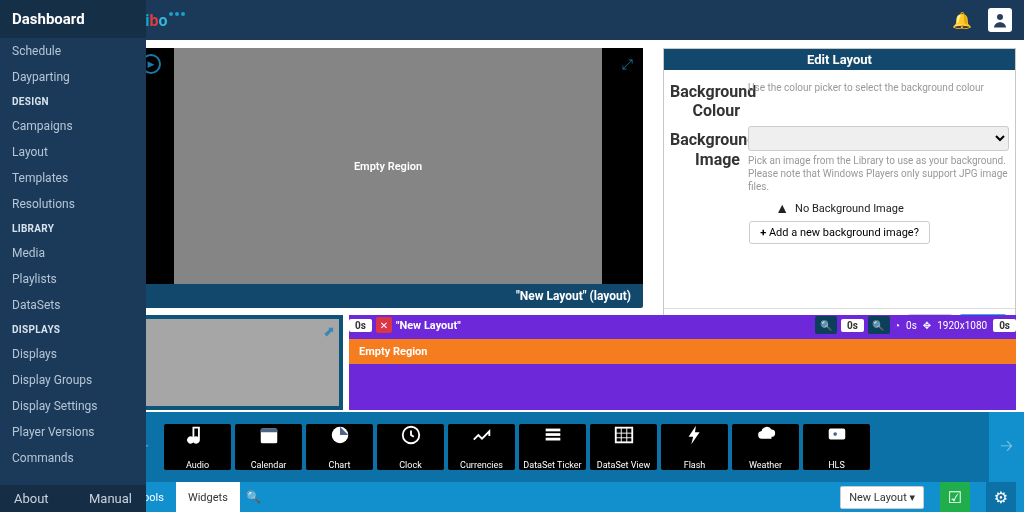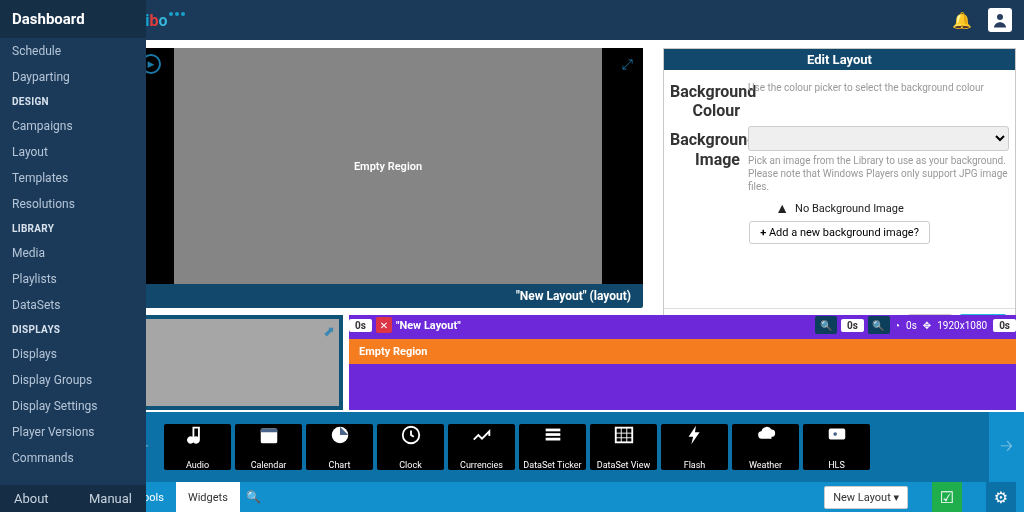--- a/index.html
+++ b/index.html
@@ -55,21 +55,21 @@
 .carousel{position:absolute;left:0;right:0;bottom:30px;height:70px;background:#0c71a6;display:flex;align-items:center}
 .c-arrow{width:35px;height:70px;background:#0c71a6;color:#8dc6e4;display:flex;align-items:center;justify-content:center;font-size:16px;cursor:pointer}
 .c-arrowR{background:#1290ce}
 .widgets{flex:1;display:flex;gap:4px;padding:4px;overflow:hidden}
 .widget{width:67px;background:#000000;color:#fff;display:flex;flex-direction:column;align-items:center;justify-content:center;gap:14px;font-size:9px;border-radius:2px;cursor:pointer}
 .widget svg{width:22px;height:22px;fill:#fff}
 .bot{position:absolute;left:0;right:0;bottom:0;height:30px;background:#1290ce;display:flex;align-items:center}
 .tab{padding:0 12px;height:30px;display:flex;align-items:center;font-size:11px;color:#fff;cursor:pointer}
 .tab.act{background:#fff;color:#333}
 .bot-search{color:#a7d9f1;margin-left:6px;font-size:12px}
-.bot-right{margin-left:auto;display:flex;align-items:center;gap:24px;padding-right:8px}
+.bot-right{margin-left:auto;display:flex;align-items:center;gap:16px;padding-right:8px}
 .dd{background:#fff;border:1px solid #ccc;padding:4px 8px;font-size:11px;border-radius:2px;cursor:pointer}
 .sq{width:30px;height:30px;display:flex;align-items:center;justify-content:center;color:#fff;cursor:pointer}
 .sq-ok{background:#1fae4b}.sq-gear{background:#0c71a6}
 </style>
 </head>
 <body>
 
 <div class="sidebar">
   <div class="sb-title">Dashboard</div>
   <div class="sb-item">Schedule</div>

